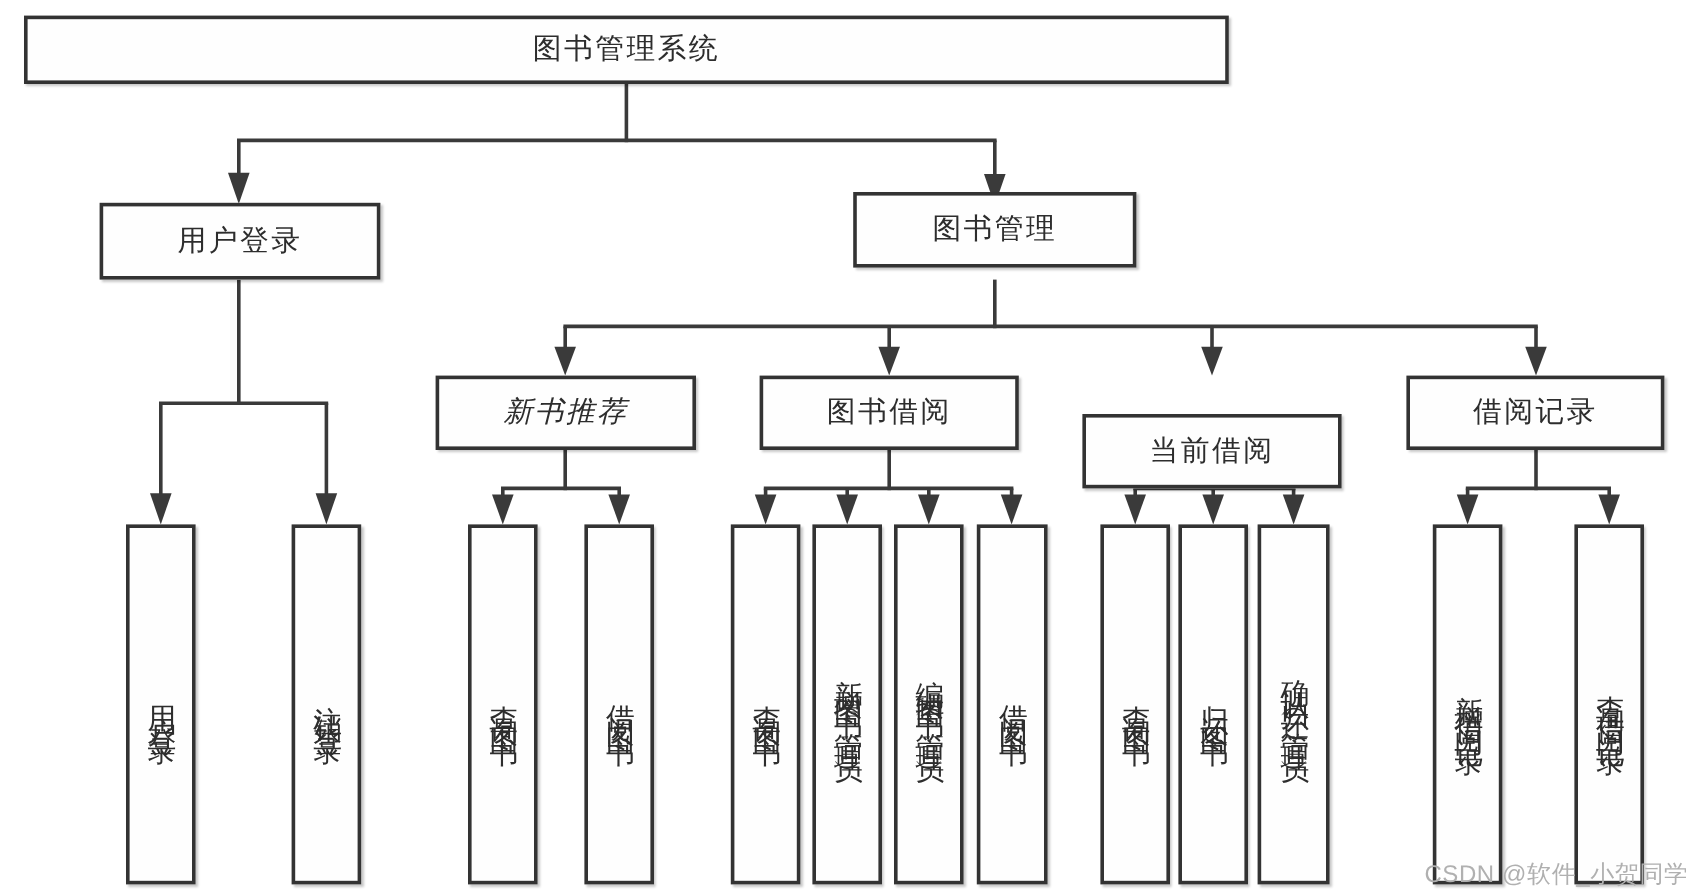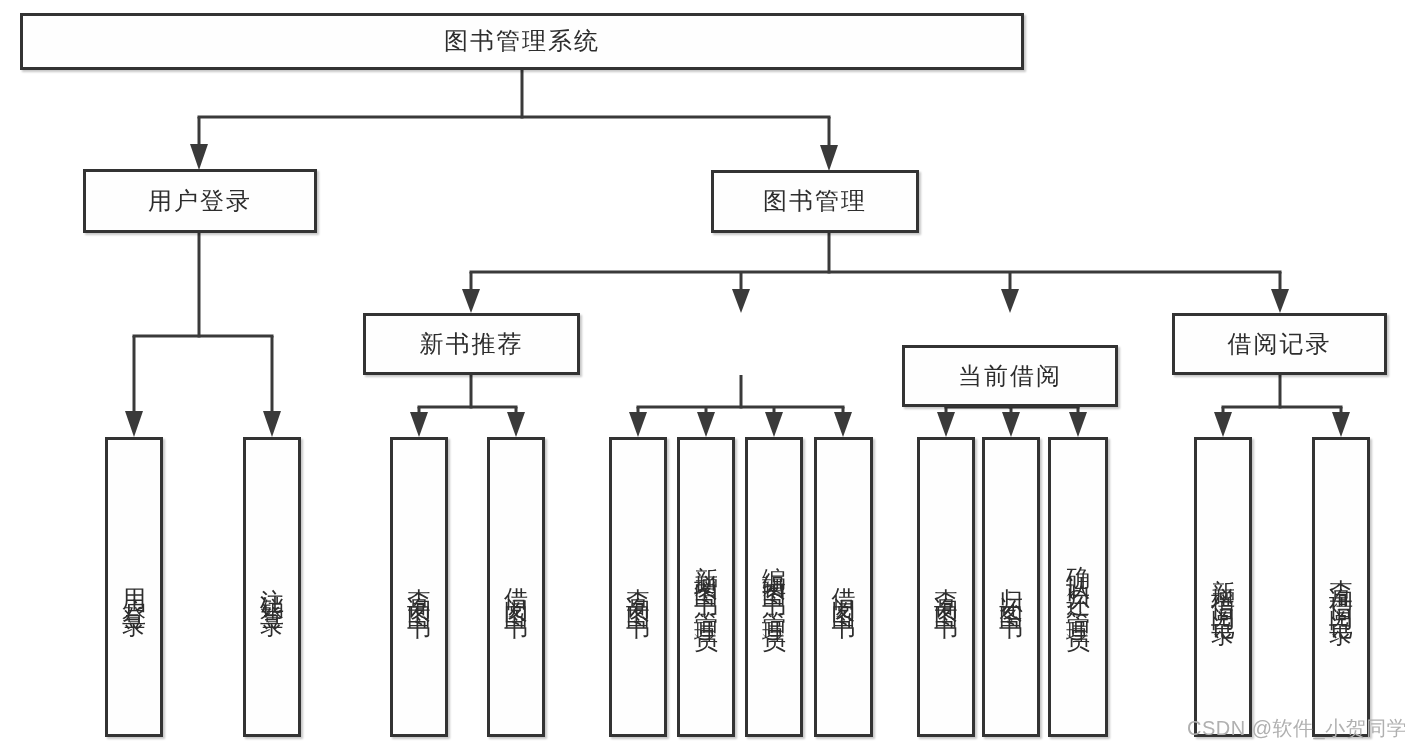--- a/index.html
+++ b/index.html
@@ -110,26 +110,29 @@
     </g>
   </svg>
 
   <div class="node h" style="left:20px; top:13px; width:1004px; height:57px;">
     <span class="lbl">图书管理系统</span>
   </div>
 
   <div class="node h" style="left:83px; top:169px; width:234px; height:64px;">
     <span class="lbl">用户登录</span>
   </div>
-  <div class="node h" style="left:711px; top:170px; width:208px; height:63px;">
+  <div class="node h" style="left:711px; top:160px; width:236px; height:63px;">
     <span class="lbl">图书管理</span>
   </div>
 
-  <div class="node h" style="left:363px; top:313px; width:217px; height:62px;">
+  <div class="node h" style="left:363px; top:313px; width:217px; height:62px;font-style:italic;">
     <span class="lbl">新书推荐</span>
+  </div>
+  <div class="node h" style="left:633px; top:313px; width:216px; height:62px;">
+    <span class="lbl">图书借阅</span>
   </div>
   <div class="node h" style="left:902px; top:313px; width:216px; height:62px;margin-top:32px;">
     <span class="lbl">当前借阅</span>
   </div>
   <div class="node h" style="left:1172px; top:313px; width:215px; height:62px;">
     <span class="lbl">借阅记录</span>
   </div>
 
   <div class="node v" style="left:105px; top:437px; width:58px; height:300px;">
     <span class="lbl">用户登录</span>

